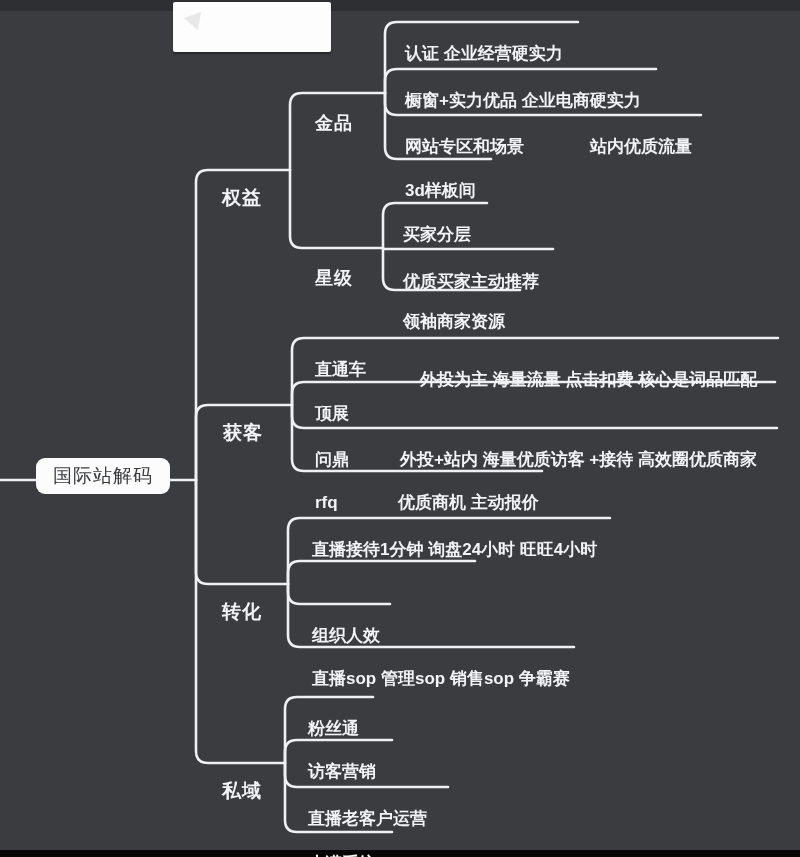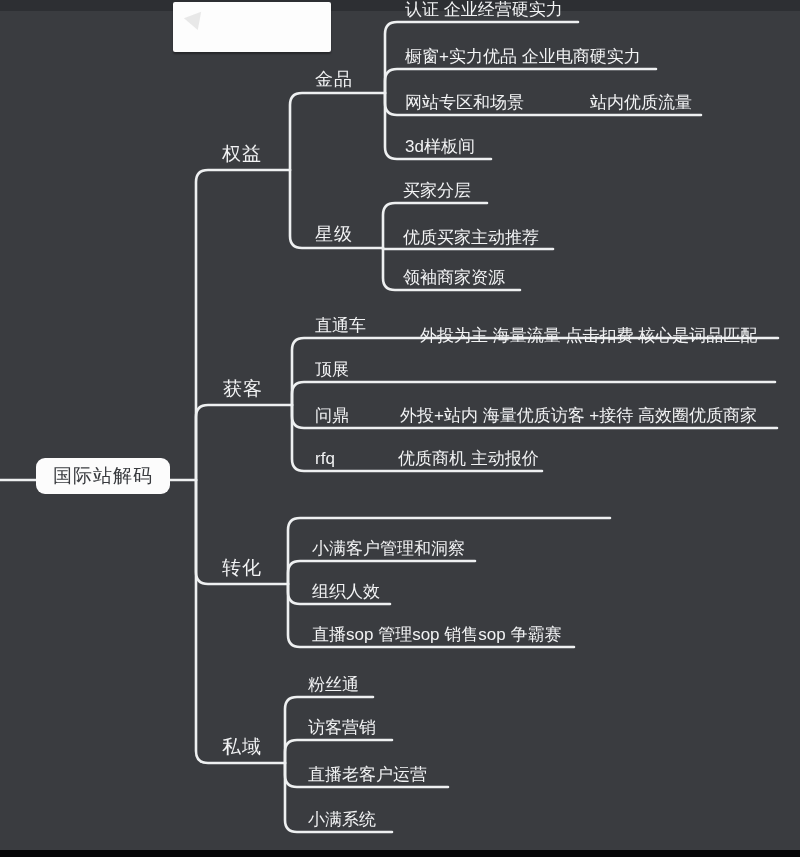--- a/index.html
+++ b/index.html
@@ -20,21 +20,21 @@
     background:var(--mask,#fdfdfd);border-radius:2px;
     box-shadow:0 2px 2px rgba(0,0,0,.35);
   }
   .watermark{
     position:absolute;left:14px;top:8px;width:0;height:0;
     border-left:9px solid transparent;border-right:9px solid transparent;
     border-bottom:16px solid #e2e2e2;transform:rotate(40deg);opacity:.8;
   }
   .node-label{
     position:absolute;white-space:nowrap;
-    color:var(--text,#f2f3f4);font-weight:400;cursor:default;
+    color:var(--text,#f2f3f4);font-weight:700;cursor:default;margin-top:44px;
   }
   .lvl1{font-size:19px;line-height:24px;letter-spacing:1px;}
   .lvl2{font-size:18px;line-height:22px;letter-spacing:1px;}
   .lvl3{font-size:17px;line-height:21px;}
   #root-node{
     position:absolute;left:36px;top:458px;width:134px;height:36px;
     background:var(--root-bg,#fcfcfc);border-radius:9px;
     display:flex;align-items:center;justify-content:center;
     color:var(--root-text,#393b3f);font-size:19px;font-weight:500;
     letter-spacing:1px;cursor:default;
@@ -110,21 +110,21 @@
   <div class="node-label lvl3" style="left:403px;top:267px">领袖商家资源</div>
 
   <div class="node-label lvl3" style="left:315px;top:315px">直通车</div>
   <div class="node-label lvl3" style="left:420px;top:325px">外投为主 海量流量 点击扣费 核心是词品匹配</div>
   <div class="node-label lvl3" style="left:315px;top:359px">顶展</div>
   <div class="node-label lvl3" style="left:315px;top:405px">问鼎</div>
   <div class="node-label lvl3" style="left:400px;top:405px">外投+站内 海量优质访客 +接待 高效圈优质商家</div>
   <div class="node-label lvl3" style="left:315px;top:448px">rfq</div>
   <div class="node-label lvl3" style="left:398px;top:448px">优质商机 主动报价</div>
 
-  <div class="node-label lvl3" style="left:312px;top:538px">小满客户管理和洞察</div>
+  <div class="node-label lvl3" style="left:312px;top:495px">直播接待1分钟 询盘24小时 旺旺4小时</div>
   <div class="node-label lvl3" style="left:312px;top:581px">组织人效</div>
   <div class="node-label lvl3" style="left:312px;top:624px">直播sop 管理sop 销售sop 争霸赛</div>
 
   <div class="node-label lvl3" style="left:308px;top:674px">粉丝通</div>
   <div class="node-label lvl3" style="left:308px;top:717px">访客营销</div>
   <div class="node-label lvl3" style="left:308px;top:764px">直播老客户运营</div>
   <div class="node-label lvl3" style="left:308px;top:809px">小满系统</div>
 
 </div>
 

